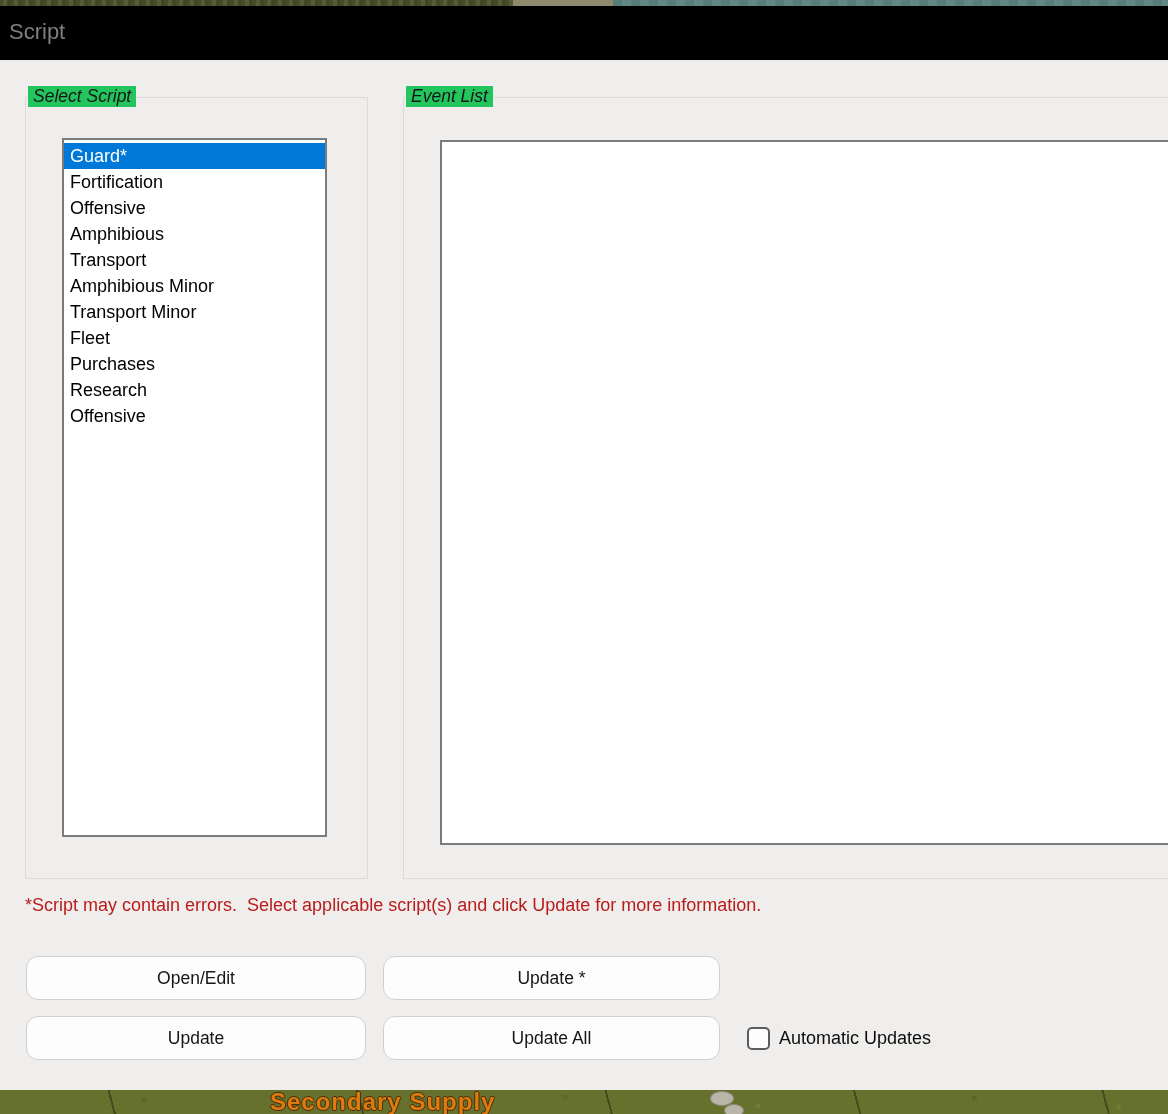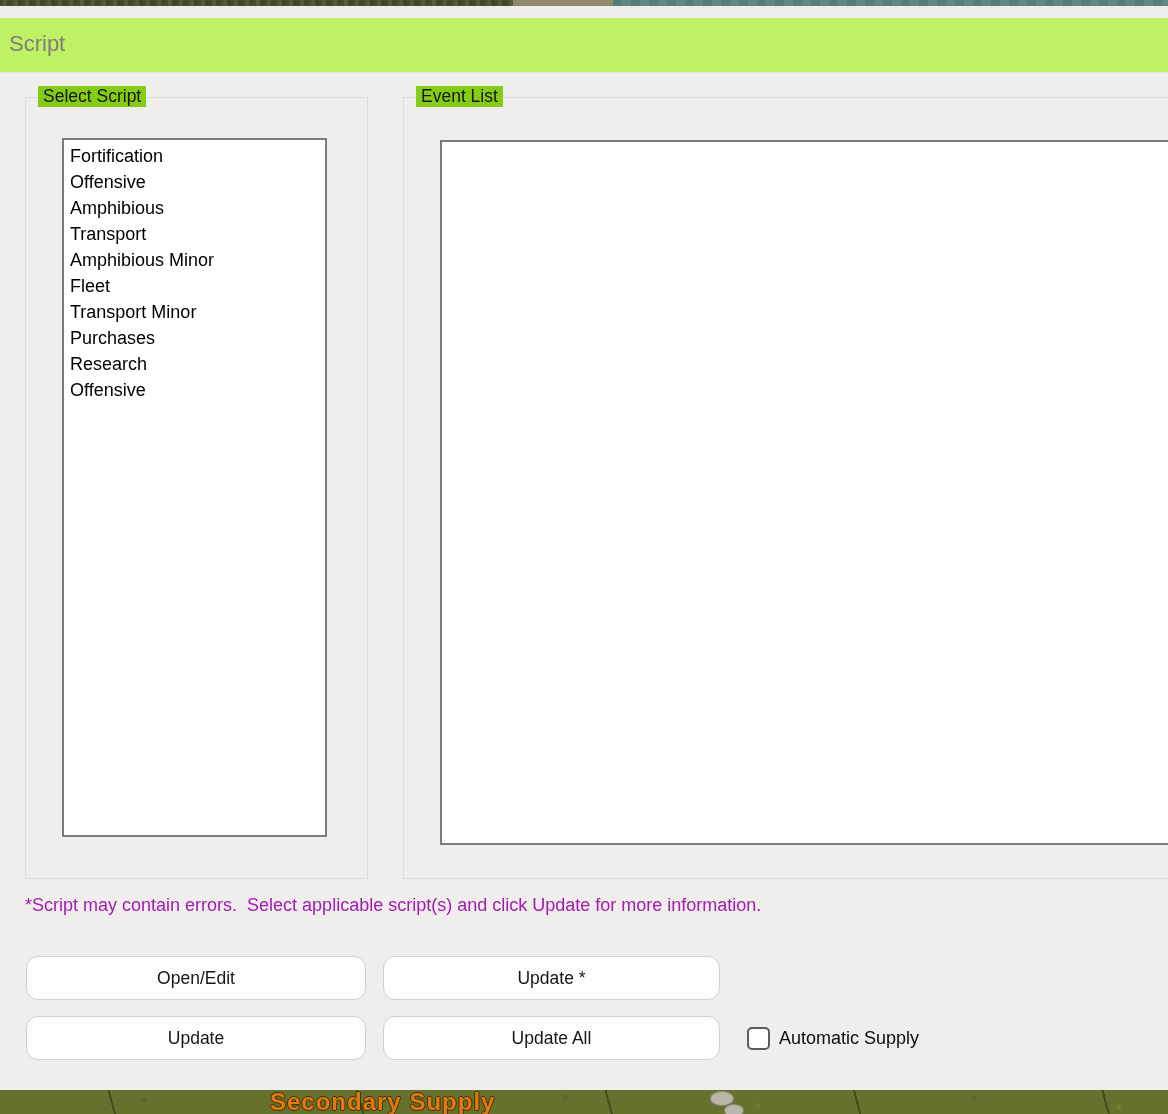--- a/index.html
+++ b/index.html
@@ -31,39 +31,39 @@
   }
   .supply-label { position:absolute; left:270px; top:-2px; font-size:24px; font-weight:bold;
     letter-spacing:1px; color:#dd7a10;
     text-shadow:-1px 0 #4e3004, 1px 0 #4e3004, 0 -1px #4e3004, 0 1px #4e3004; }
   .pebble { position:absolute; background:#b9b6a9; border-radius:50%; border:1px solid #8e8b7e; }
   .pebble-1 { left:710px; top:1px; width:22px; height:13px; }
   .pebble-2 { left:724px; top:14px; width:18px; height:11px; }
 
   
   .dialog { position:absolute; top:6px; left:0; width:1168px; height:1084px; background:#efeeec; }
-  .titlebar { position:absolute; top:12px; left:0; width:100%; height:54px;
-    background:#bef264; border-bottom:1px solid #e8e7e5; }
+  .titlebar { position:absolute; top:0; left:0; width:100%; height:54px;
+    background:#000000; border-bottom:1px solid #e8e7e5; }
   .dialog-title { position:absolute; left:9px; top:13px; font-size:22px; color:#7e7e7e; }
 
   .groupbox { position:absolute; border:1px solid #dcdbd9; }
   .gb-select { left:25px; top:91px; width:341px; height:780px; }
   .gb-event  { left:403px; top:91px; width:800px; height:780px; }
-  .groupbox-label { position:absolute; top:-12px; left:12px; background:#84cc16;
-    padding:0 5px; font-size:17.5px; color:#161616; white-space:nowrap; }
+  .groupbox-label { position:absolute; top:-12px; left:2px; background:#22c55e;
+    padding:0 5px; font-size:17.5px; color:#161616; white-space:nowrap;font-style:italic; }
 
   .listbox { position:absolute; background:#ffffff; border:2px solid #7b7b7b; overflow:hidden; }
   .script-list { left:62px; top:132px; width:265px; height:699px; padding-top:3px; box-sizing:border-box; }
   .event-box  { left:440px; top:134px; width:770px; height:701px; }
 
   .list-item { height:26px; line-height:26px; padding-left:6px; font-size:18px;
     color:#000000; cursor:default; white-space:nowrap; }
   .list-item.selected { background:#0078d7; color:#ffffff; }
 
-  .note { position:absolute; left:25px; top:889px; font-size:18px; color:#a21caf;
+  .note { position:absolute; left:25px; top:889px; font-size:18px; color:#b91c1c;
     white-space:pre; }
 
   .btn { position:absolute; height:44px; background:#fdfdfd; border:1px solid #d2d0ce;
     border-radius:12px; font-family:"Liberation Sans",sans-serif; font-size:17.5px; color:#161616;
     display:flex; align-items:center; justify-content:center; box-sizing:border-box; cursor:default; }
   .btn-open   { left:26px;  top:950px; width:340px; }
   .btn-updstar{ left:383px; top:950px; width:337px; }
   .btn-update { left:26px;  top:1010px; width:340px; }
   .btn-updall { left:383px; top:1010px; width:337px; }
 
@@ -84,47 +84,48 @@
 
 <div class="dialog">
   <div class="titlebar">
     <div class="dialog-title">Script</div>
   </div>
 
   <div class="groupbox gb-select">
     <span class="groupbox-label">Select Script</span>
   </div>
   <div class="listbox script-list">
+      <div class="list-item selected">Guard*</div>
       <div class="list-item">Fortification</div>
       <div class="list-item">Offensive</div>
       <div class="list-item">Amphibious</div>
       <div class="list-item">Transport</div>
       <div class="list-item">Amphibious Minor</div>
+      <div class="list-item">Transport Minor</div>
       <div class="list-item">Fleet</div>
-      <div class="list-item">Transport Minor</div>
       <div class="list-item">Purchases</div>
       <div class="list-item">Research</div>
       <div class="list-item">Offensive</div>
     </div>
 
   <div class="groupbox gb-event">
     <span class="groupbox-label">Event List</span>
   </div>
   <div class="listbox event-box"></div>
 
   <div class="note">*Script may contain errors.  Select applicable script(s) and click Update for more information.</div>
 
   <button class="btn btn-open">Open/Edit</button>
   <button class="btn btn-updstar">Update *</button>
   <button class="btn btn-update">Update</button>
   <button class="btn btn-updall">Update All</button>
 
   <div class="checkbox-row">
     <span class="checkbox-box"></span>
-    <span class="checkbox-label">Automatic Supply</span>
+    <span class="checkbox-label">Automatic Updates</span>
   </div>
 </div>
 
 <div class="game-bottom">
   <span class="supply-label">Secondary Supply</span>
   <span class="pebble pebble-1"></span>
   <span class="pebble pebble-2"></span>
 </div>
 
 </body></html>

